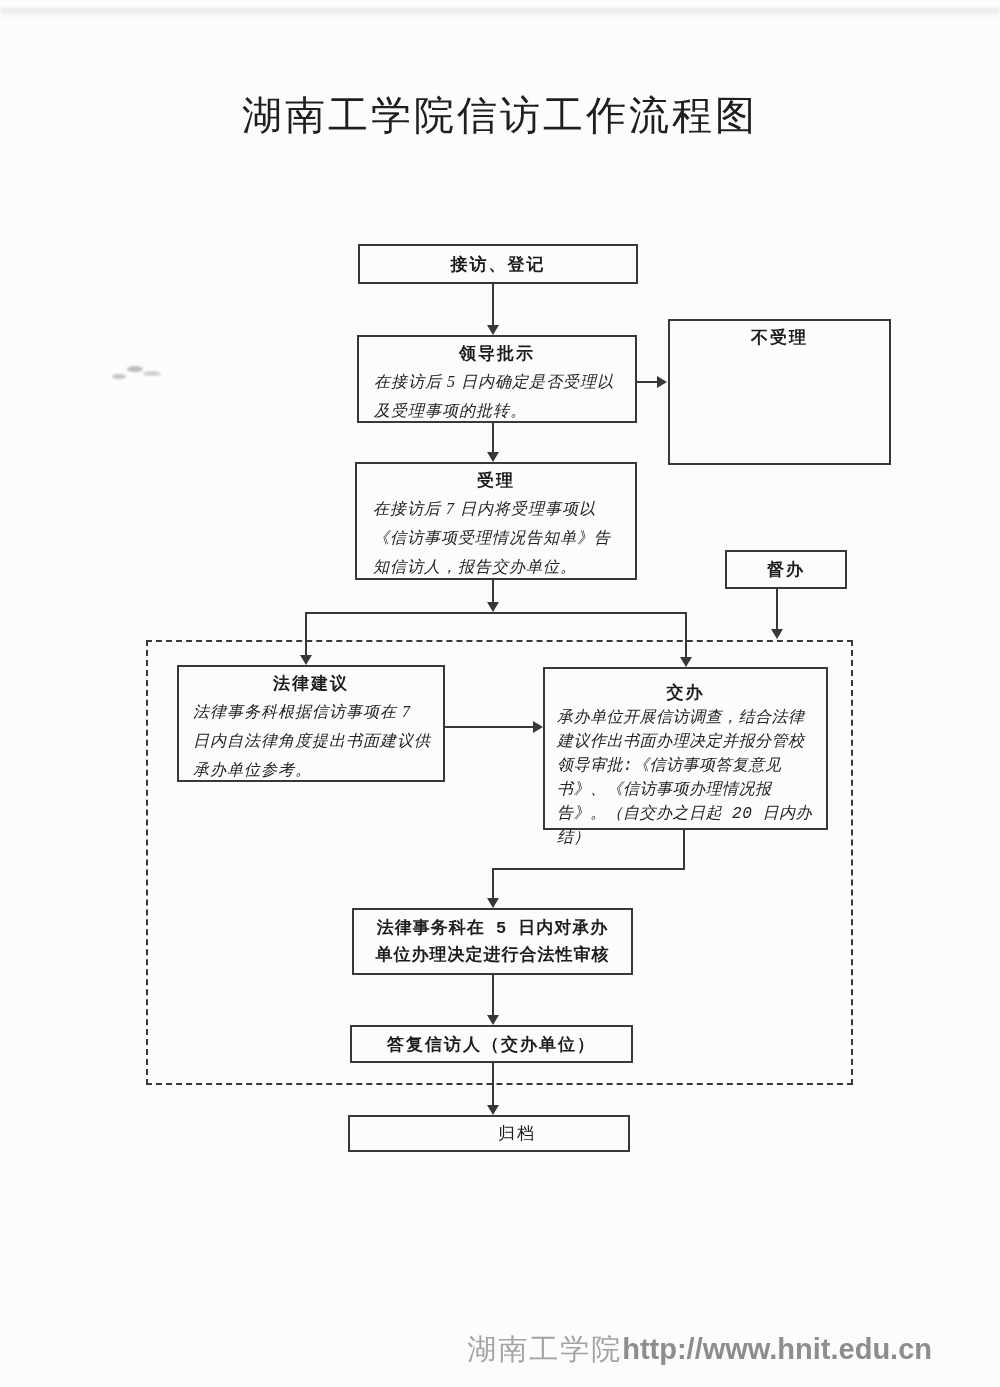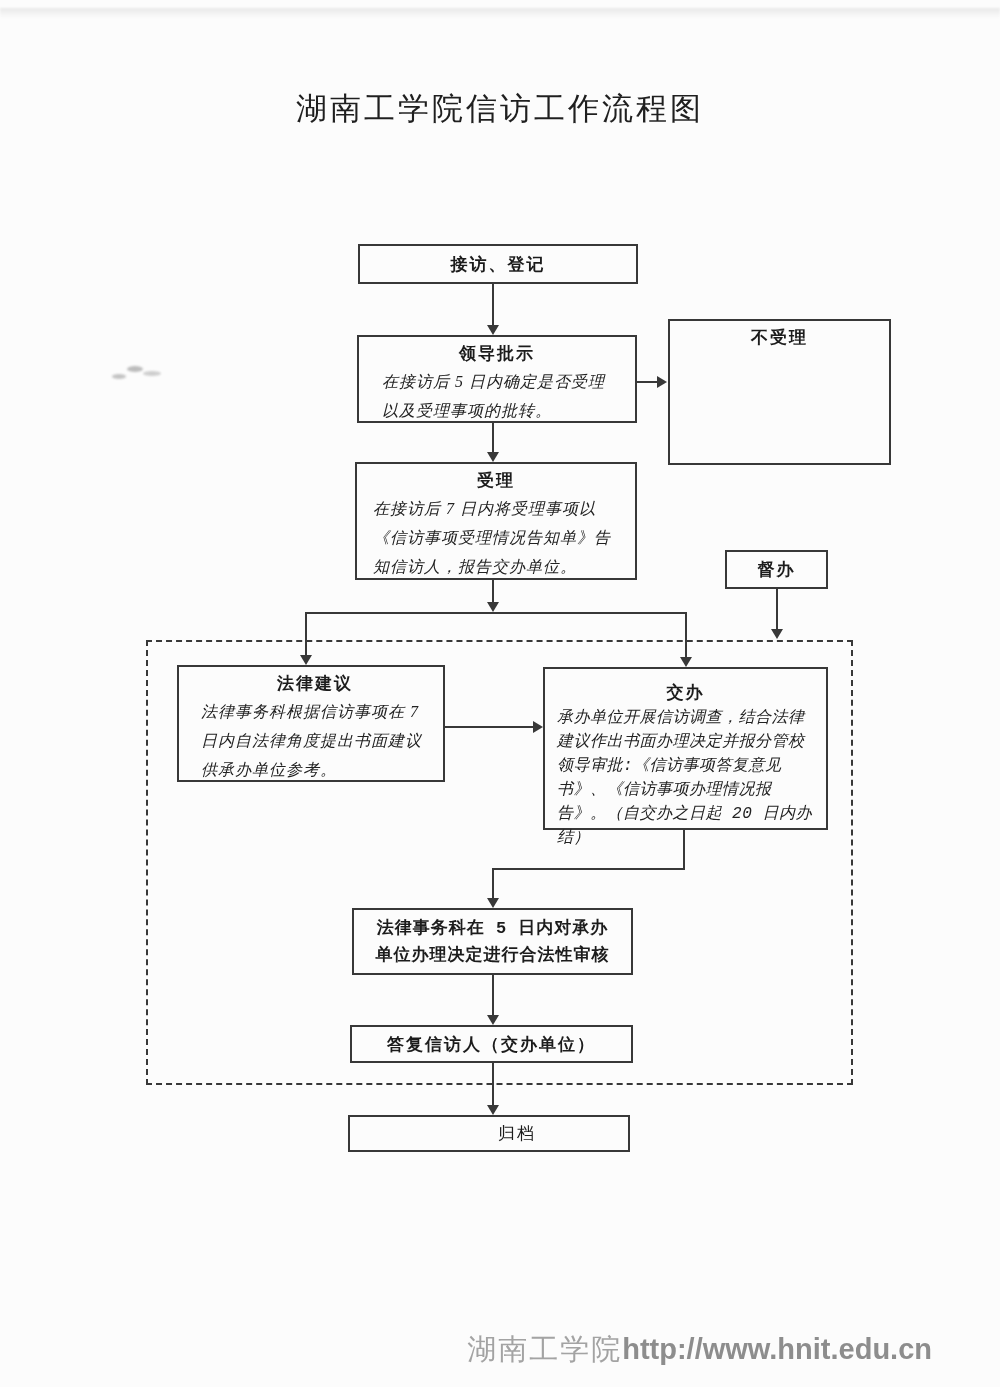--- a/index.html
+++ b/index.html
@@ -18,21 +18,21 @@
     background:linear-gradient(to bottom,rgba(90,90,90,0.12),rgba(90,90,90,0));
     filter:blur(1px);}
   .smudge{position:absolute;background:#6f6f6f;border-radius:50%;filter:blur(1.2px);}
   .sm1{left:112px;top:374px;width:14px;height:5px;opacity:.40;}
   .sm2{left:127px;top:366px;width:16px;height:6px;opacity:.45;}
   .sm3{left:143px;top:371px;width:18px;height:5px;opacity:.32;}
 
   
   .page-title{
     position:absolute;left:0;top:88px;width:1000px;text-align:center;
-    font-family:var(--serif);font-size:31px;letter-spacing:3px;color:#1f1f1f;
+    font-family:var(--serif);font-size:40px;letter-spacing:3px;color:#1f1f1f;
   }
 
   
   .node{
     position:absolute;border:2px solid var(--line);background:rgba(255,255,255,0);
     box-sizing:border-box;
   }
   .node-label{
     width:100%;height:100%;display:flex;align-items:center;justify-content:center;
     font-size:17px;font-weight:bold;letter-spacing:2px;
@@ -40,27 +40,27 @@
   .node-title{
     text-align:center;font-size:17px;font-weight:bold;letter-spacing:2px;
     padding-top:5px;line-height:24px;
   }
   .node-body{
     font-family:var(--serif);font-style:italic;font-size:16px;color:#222;
     letter-spacing:1px;
   }
   .n-reception{left:358px;top:244px;width:280px;height:40px;}
   .n-leader{left:357px;top:335px;width:280px;height:88px;}
-  .n-leader .node-body{padding:1px 15px 0 15px;line-height:29px;margin-left:8px;}
+  .n-leader .node-body{padding:1px 15px 0 15px;line-height:29px;}
   .n-reject{left:668px;top:319px;width:223px;height:146px;}
   .n-reject .node-body{padding:2px 10px 0 12px;line-height:30px;}
   .n-accept{left:355px;top:462px;width:282px;height:118px;}
   .n-accept .node-body{padding:1px 8px 0 16px;line-height:29px;}
-  .n-supervise{left:725px;top:550px;width:103px;height:39px;}
-  .n-legal{left:177px;top:665px;width:268px;height:117px;padding-left:8px;}
+  .n-supervise{left:725px;top:550px;width:122px;height:39px;}
+  .n-legal{left:177px;top:665px;width:268px;height:117px;}
   .n-legal .node-body{padding:1px 12px 0 14px;line-height:29px;}
   .n-assign{left:543px;top:667px;width:285px;height:163px;}
   .n-assign .node-title{padding-top:12px;}
   .n-assign .node-body{padding:1px 11px 0 12px;line-height:24px;letter-spacing:0.5px;font-family:Liberation Mono, monospace;}
   .n-review{left:352px;top:908px;width:281px;height:67px;}
   .n-review .node-label{font-size:17px;line-height:27px;letter-spacing:1px;
     padding:0 18px;box-sizing:border-box;text-align:center;font-family:Liberation Mono, monospace;}
   .n-reply{left:350px;top:1025px;width:283px;height:38px;}
   .n-archive{left:348px;top:1115px;width:282px;height:37px;}
   .n-archive .node-label{font-weight:normal;padding-left:28px;}

